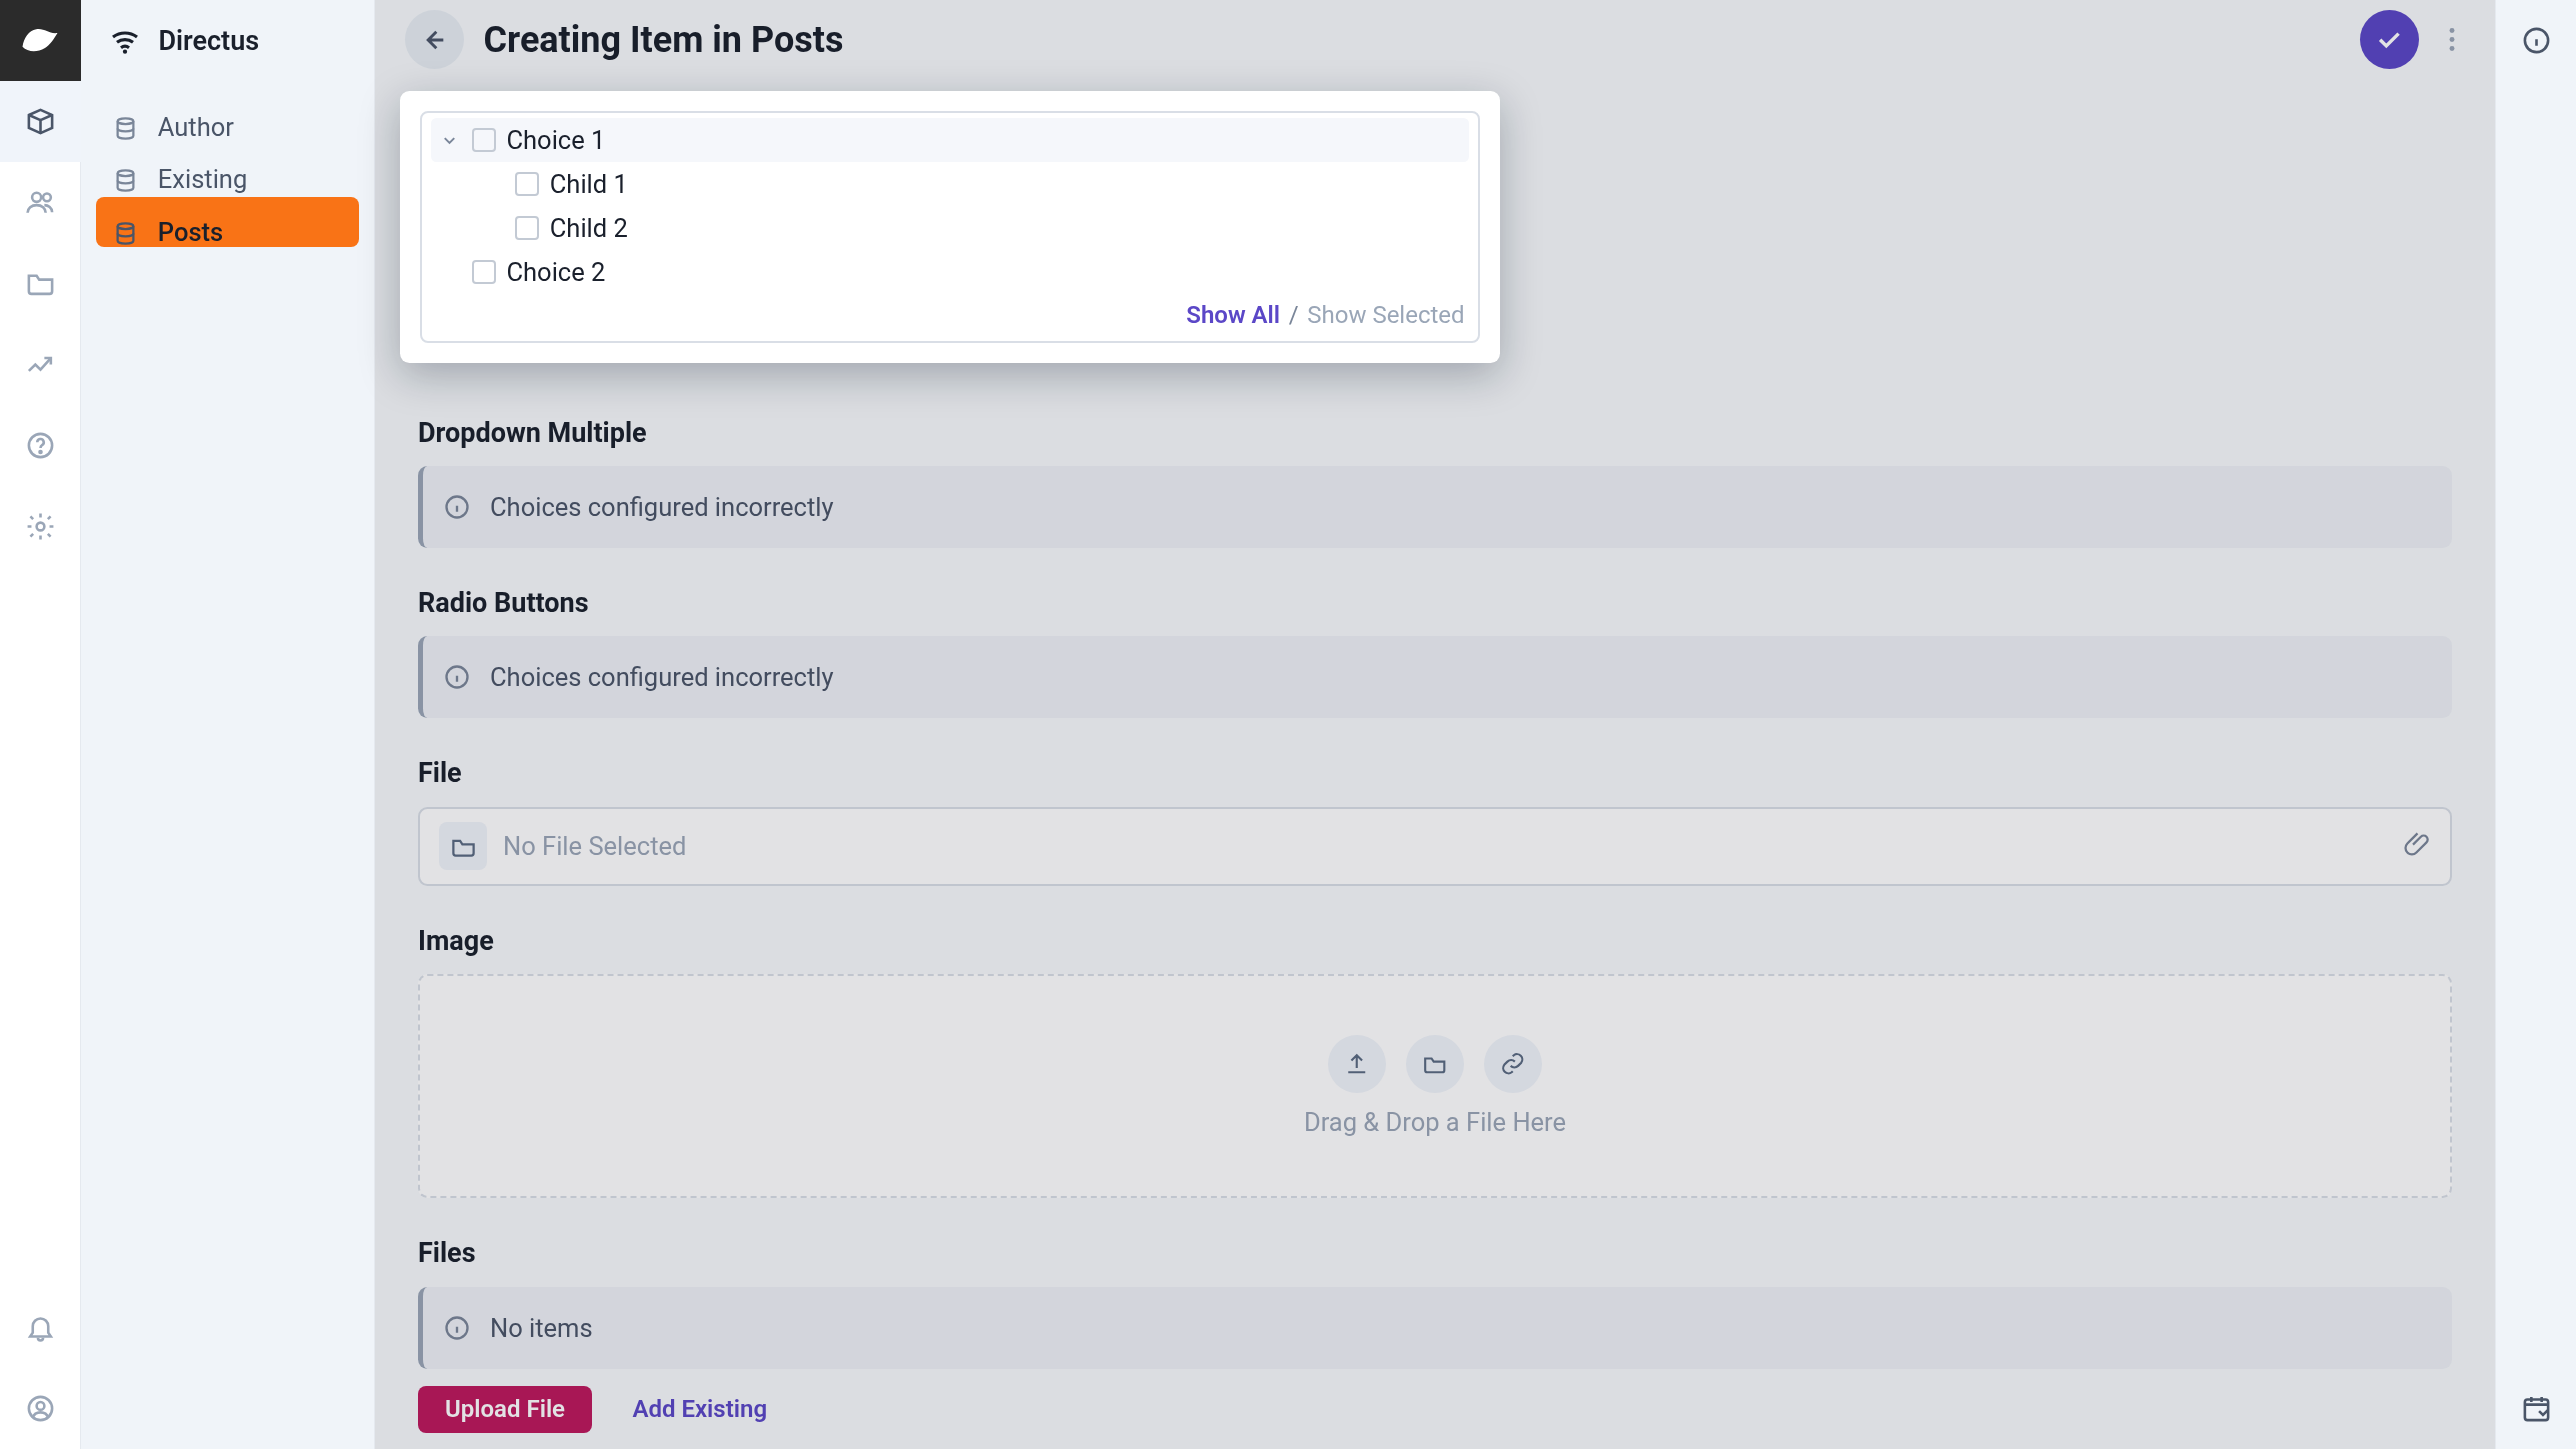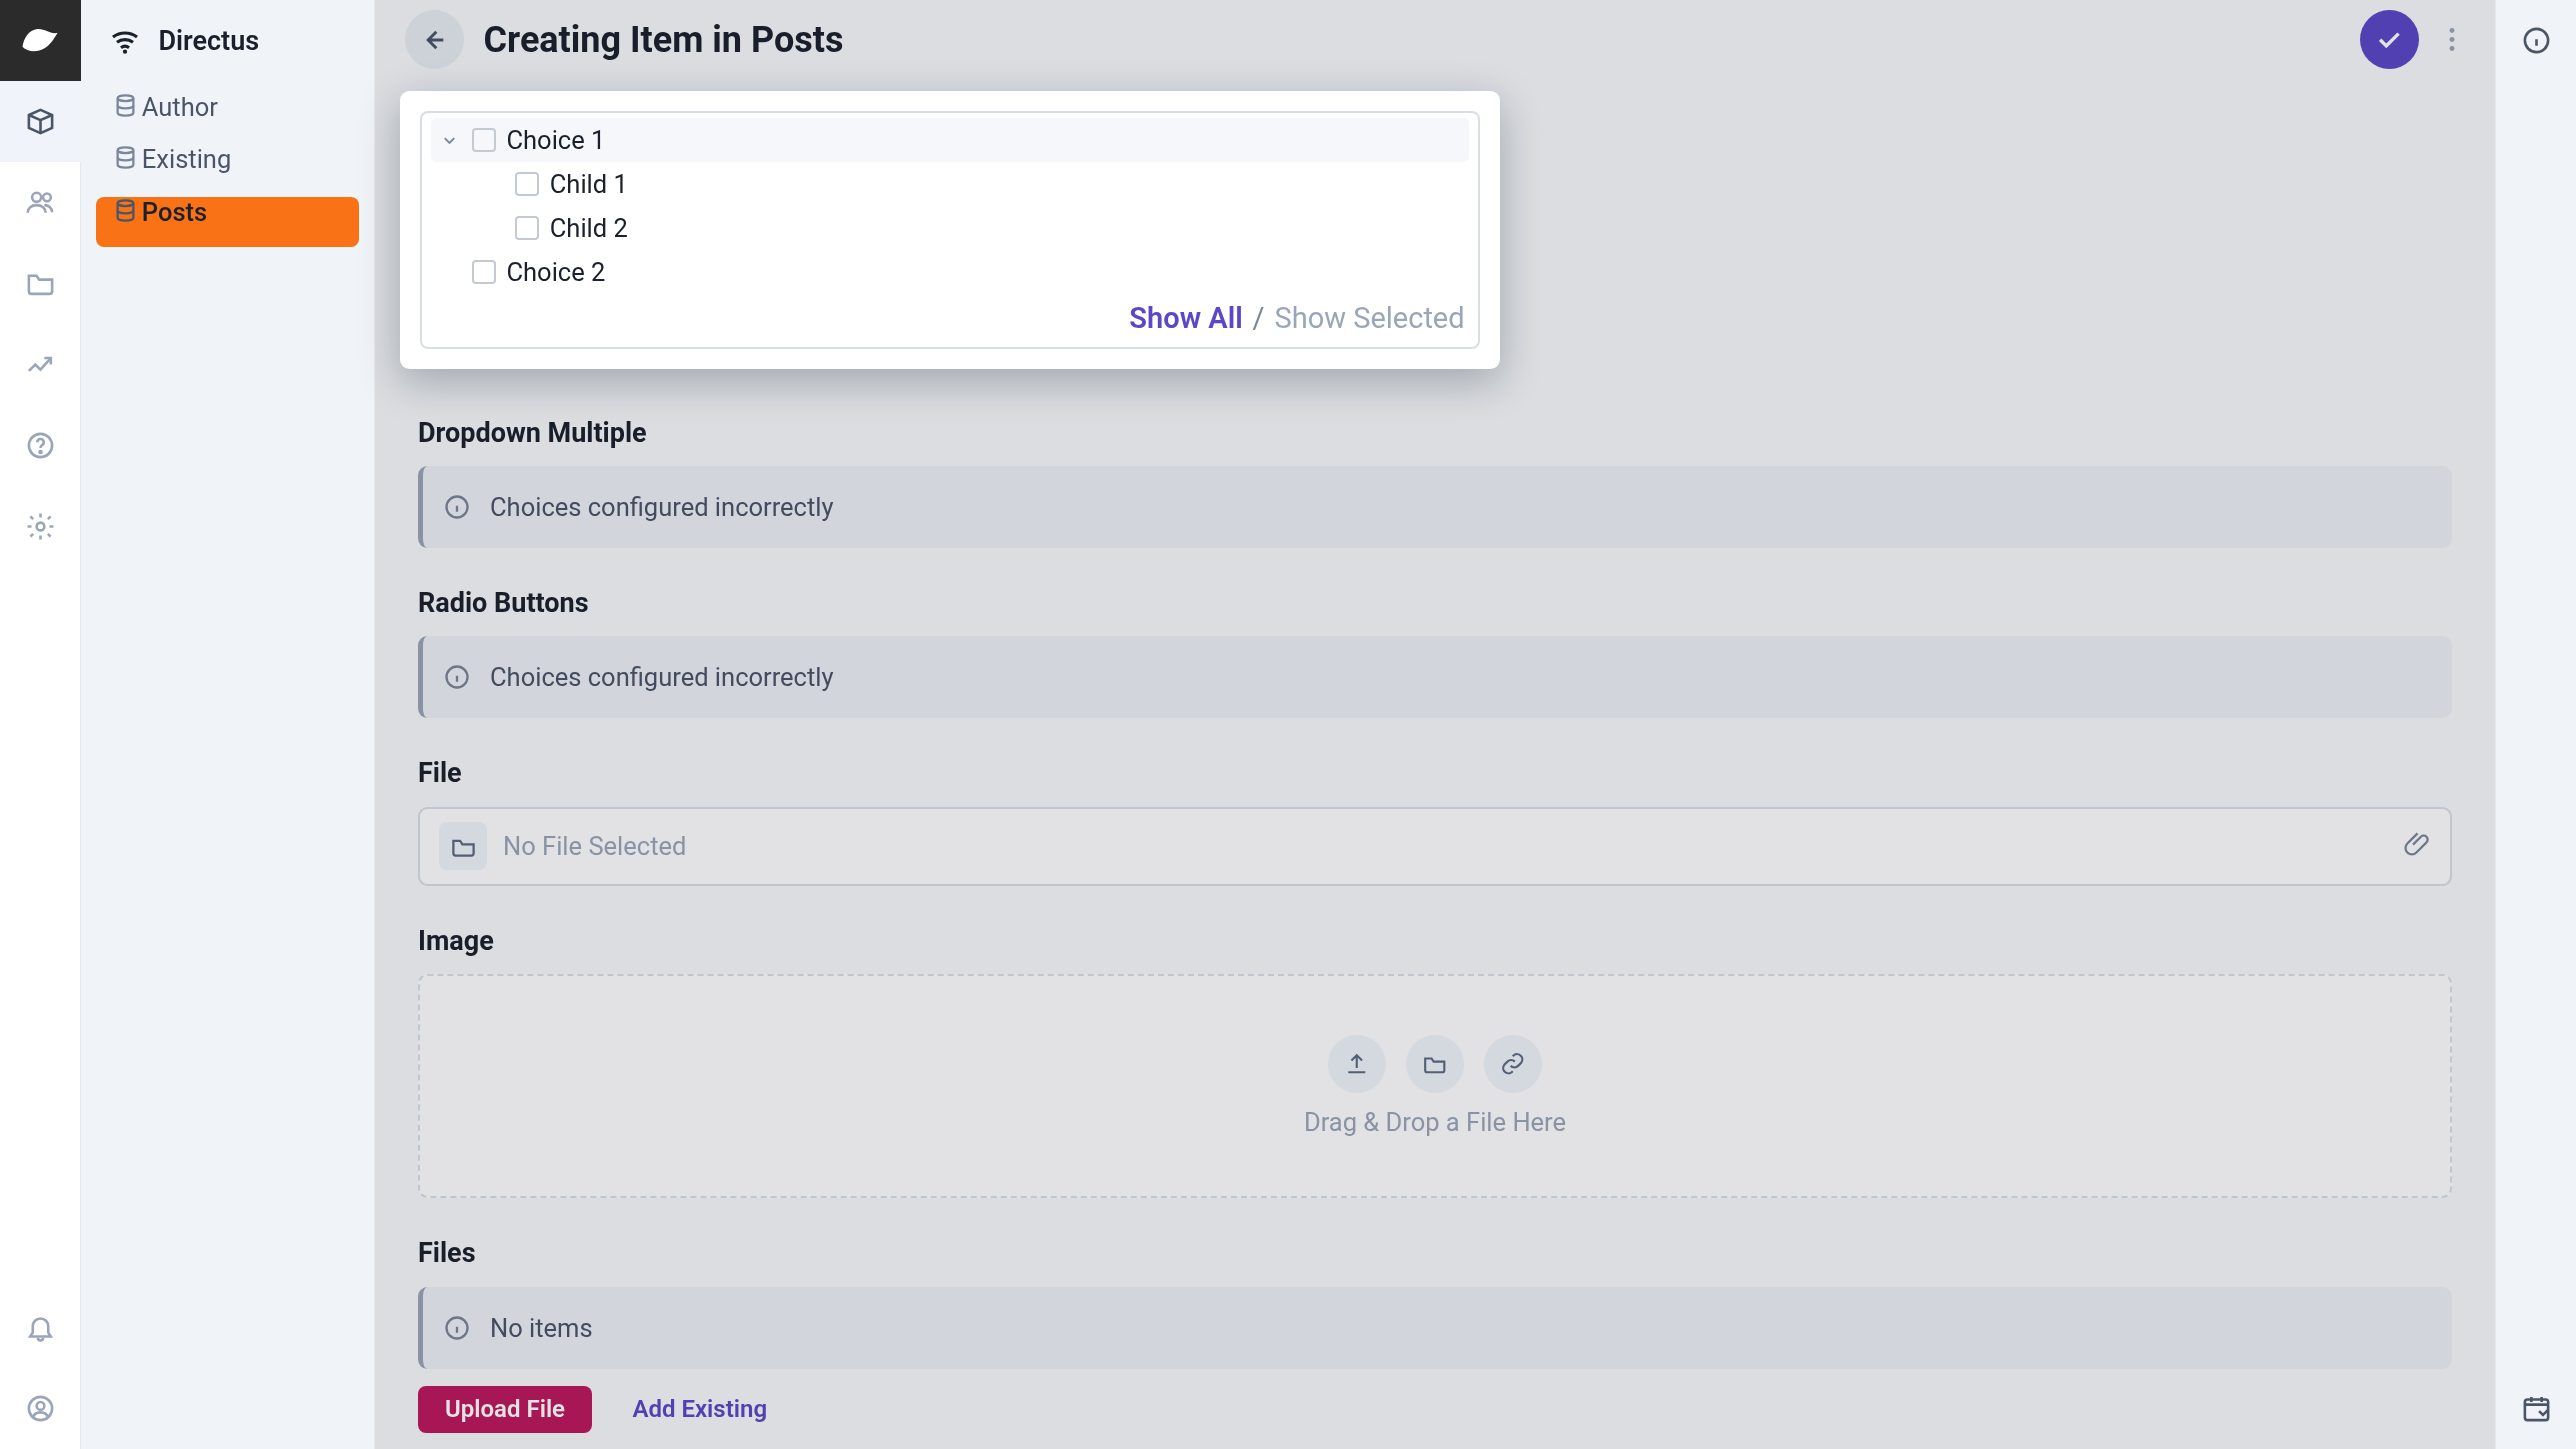--- a/index.html
+++ b/index.html
@@ -15,21 +15,21 @@
   .rail-item.active { background: #f0f4fa; color: #4a5568; }
   .rail-item svg { width: 31px; height: 31px; stroke: currentColor; fill: none; stroke-width: 2; }
   .rail-spacer { flex: 1; }
 
   
   .sidebar { width: 294px; background: #f0f4f9; border-right: 0.7px solid #e5e9ef; display: flex; flex-direction: column; }
   .sidebar-header { height: 81px; display: flex; align-items: center; padding: 0 28px; gap: 17.4px; }
   .sidebar-header svg { width: 32px; height: 32px; fill: #1a202c; }
   .sidebar-title { font-size: 27px; font-weight: 600; color: #1a202c; }
   .sidebar-list { padding: 10.7px 14.8px 0; display: flex; flex-direction: column; gap: 2.7px; }
-  .sidebar-entry { height: 50px; border-radius: 8px; display: flex; align-items: flex-start; gap: 3px; padding: 0 16px; color: #4a5568; font-size: 25.5px; cursor: pointer; }
+  .sidebar-entry { height: 50px; border-radius: 8px; display: flex; align-items: flex-end; gap: 19px; padding: 0 16px; color: #4a5568; font-size: 25.5px; cursor: pointer; }
   .sidebar-entry svg { width: 27px; height: 27px; stroke: #7a8699; fill: none; stroke-width: 2; }
   .sidebar-entry.active { background: #f97316; color: #1a202c; font-weight: 500; }
   .sidebar-entry.active svg { stroke: #4a5568; }
 
   
   .main { flex: 1; display: flex; flex-direction: column; position: relative; }
   .topbar { height: 81px; display: flex; align-items: center; padding: 0 29.5px; gap: 20px; background: rgba(247,250,252,0.6); }
   .back-btn { width: 59px; height: 59px; border-radius: 50%; background: #e7edf3; display: flex; align-items: center; justify-content: center; }
   .back-btn svg { width: 28px; height: 28px; stroke: #4a5568; fill: none; stroke-width: 2.5; }
   .page-title { font-size: 36px; font-weight: 700; color: #1a202c; }
@@ -75,21 +75,21 @@
   
   .popover { position: absolute; left: 400px; top: 91px; width: 1100px; background: #fff; border-radius: 9.4px; box-shadow: 0 12px 40px rgba(10,20,40,0.28); z-index: 10; padding: 20px; }
   .pop-title { font-size: 27px; font-weight: 700; margin-bottom: 16px; color: #1a202c; }
   .tree-box { border: 2.7px solid #d9dee6; border-radius: 8px; padding: 5.4px 9.4px 12px; min-height: 208px; display: flex; flex-direction: column; }
   .tree-row { display: flex; align-items: center; gap: 10.7px; height: 44px; padding: 0 6.7px; border-radius: 5.4px; font-size: 25.5px; color: #1a202c; }
   .tree-row.hover { background: #f5f7fb; }
   .tree-row.child { padding-left: 50px; }
   .tree-row .carat { width: 23px; display: flex; justify-content: center; }
   .tree-row .carat svg { width: 19px; height: 19px; stroke: #7a8699; fill: none; stroke-width: 2.5; }
   .tree-row input[type=checkbox] { width: 24px; height: 24px; border: 2px solid #c3cad4; border-radius: 4px; appearance: none; }
-  .tree-footer { margin-top: auto; text-align: right; padding: 6.7px 4px 0; font-size: 29px; }
+  .tree-footer { margin-top: auto; text-align: right; padding: 6.7px 4px 0; font-size: 24px; }
   .tree-footer .link { color: #5b47c7; font-weight: 600; }
   .tree-footer .sep { color: #7a8699; margin: 0 2.7px; }
   .tree-footer .muted { color: #9aa6b7; }
 </style>
 </head>
 <body>
 
 <div class="app">
 
   <nav class="rail">

